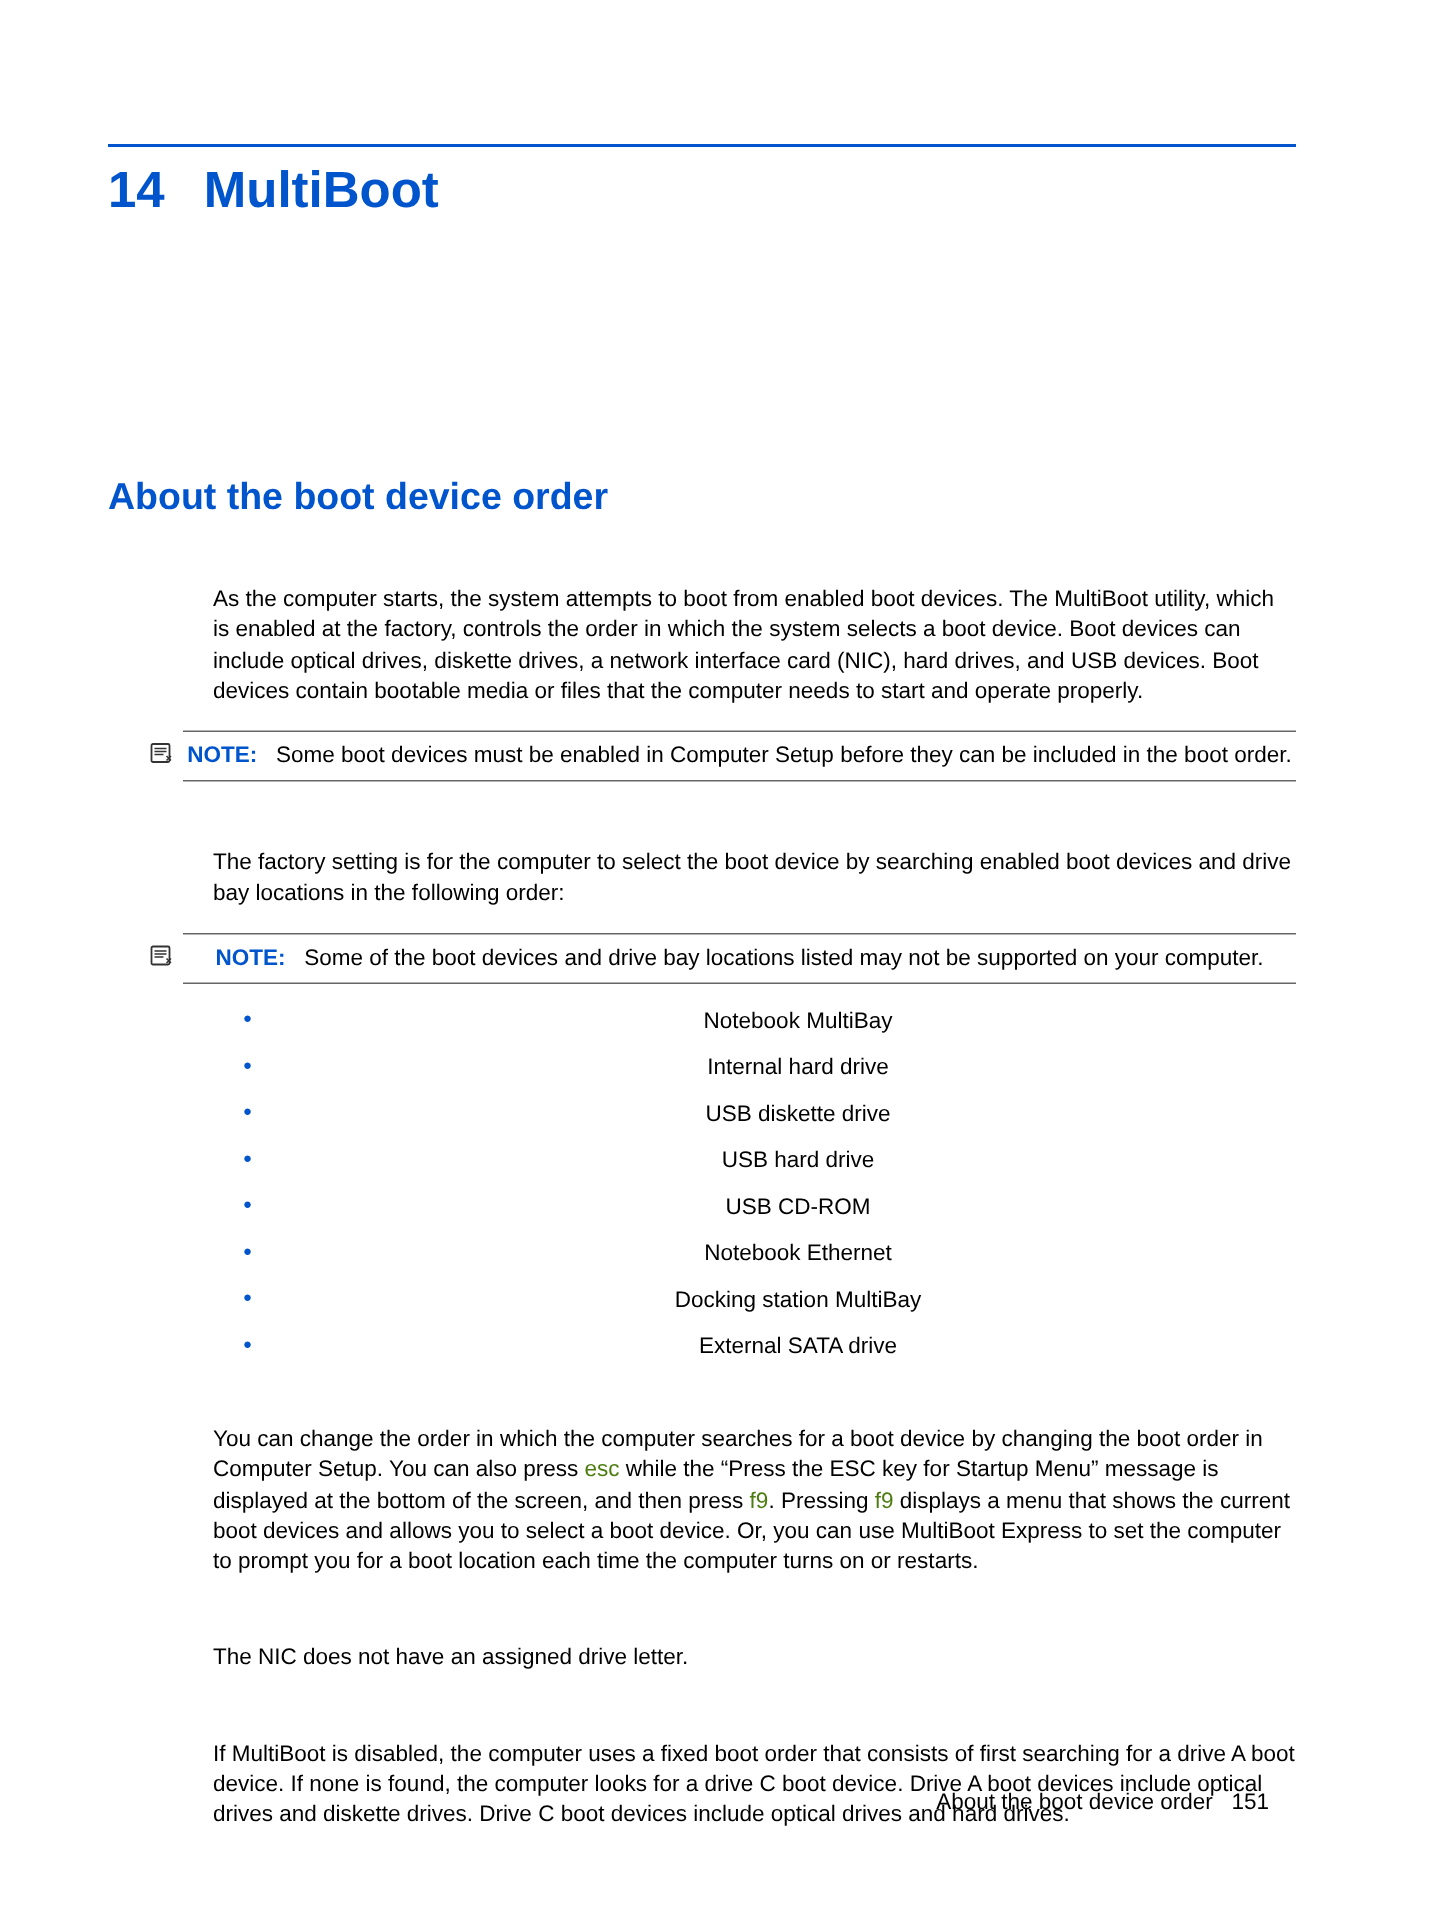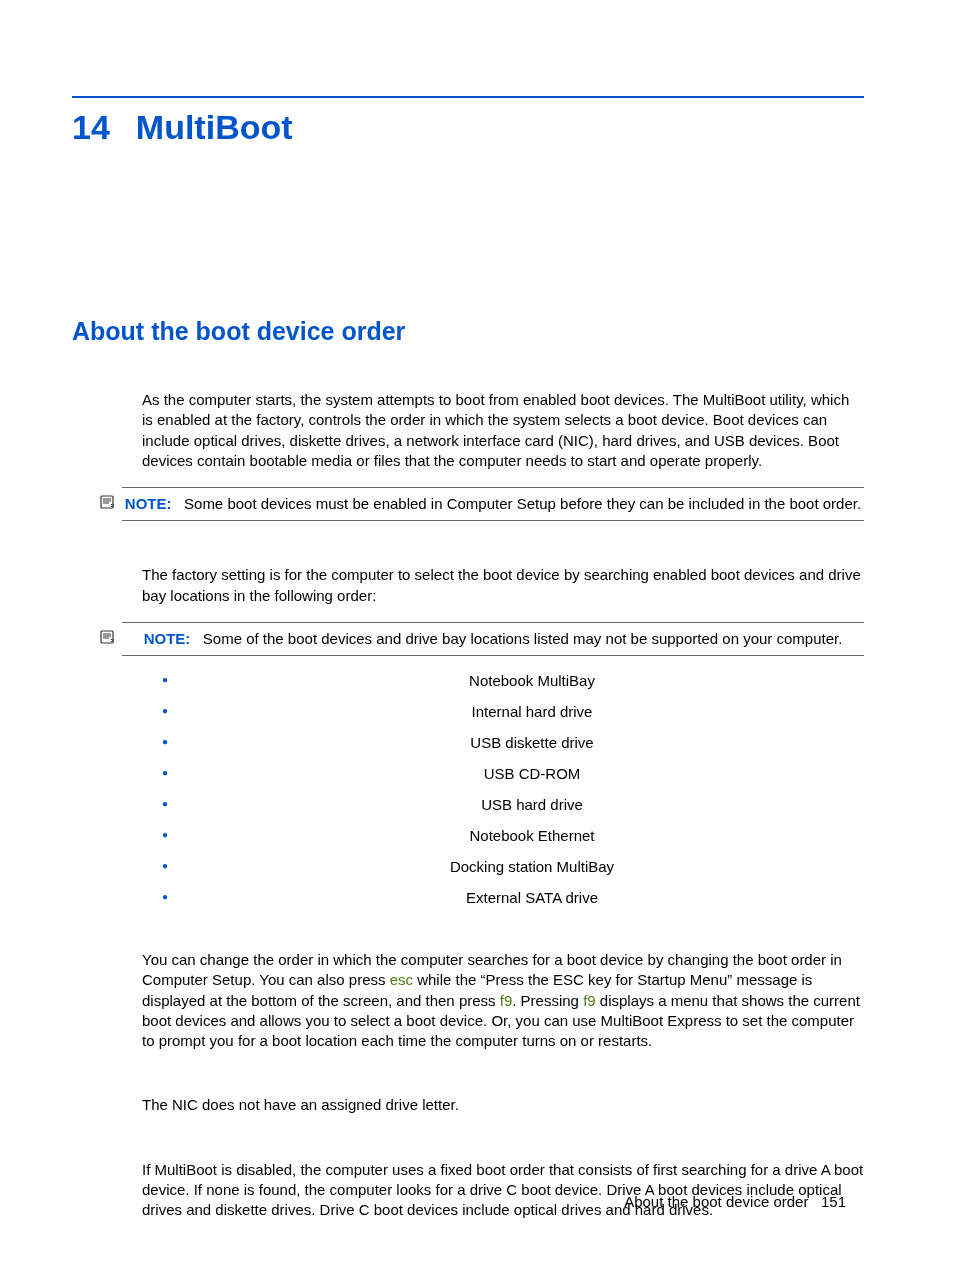--- a/index.html
+++ b/index.html
@@ -118,22 +118,22 @@
         <path d="M3 5h8M3 7h8M3 9h6" stroke="#333" stroke-width="1"></path>
         <path d="M11 10l3 3M14 10l-3 3" stroke="#333" stroke-width="1" fill="none"></path>
       </svg>
     <span class="note-label">NOTE:</span>&nbsp;&nbsp;&nbsp;<span>Some of the boot devices and drive bay locations listed may not be supported on your computer.</span>
   </div>
 
   <ul class="boot-list">
     <li>Notebook MultiBay</li>
     <li>Internal hard drive</li>
     <li>USB diskette drive</li>
+    <li>USB hard drive</li>
     <li>USB CD-ROM</li>
-    <li>USB hard drive</li>
     <li>Notebook Ethernet</li>
     <li>Docking station MultiBay</li>
     <li>External SATA drive</li>
   </ul>
 
   <p class="body-text">
     <span>You can change the order in which the computer searches for a boot device by changing the boot order in Computer Setup. You can also press </span><span class="key">esc</span><span> while the “Press the ESC key for Startup Menu” message is displayed at the bottom of the screen, and then press </span><span class="key">f9</span><span>. Pressing </span><span class="key">f9</span><span> displays a menu that shows the current boot devices and allows you to select a boot device. Or, you can use MultiBoot Express to set the computer to prompt you for a boot location each time the computer turns on or restarts.</span>
   </p>
 
   <p class="body-text">The NIC does not have an assigned drive letter.</p>

